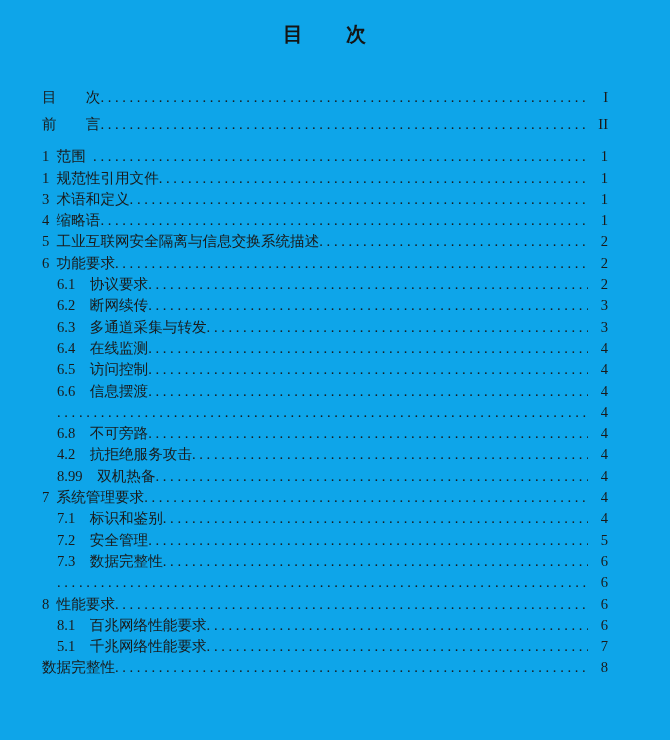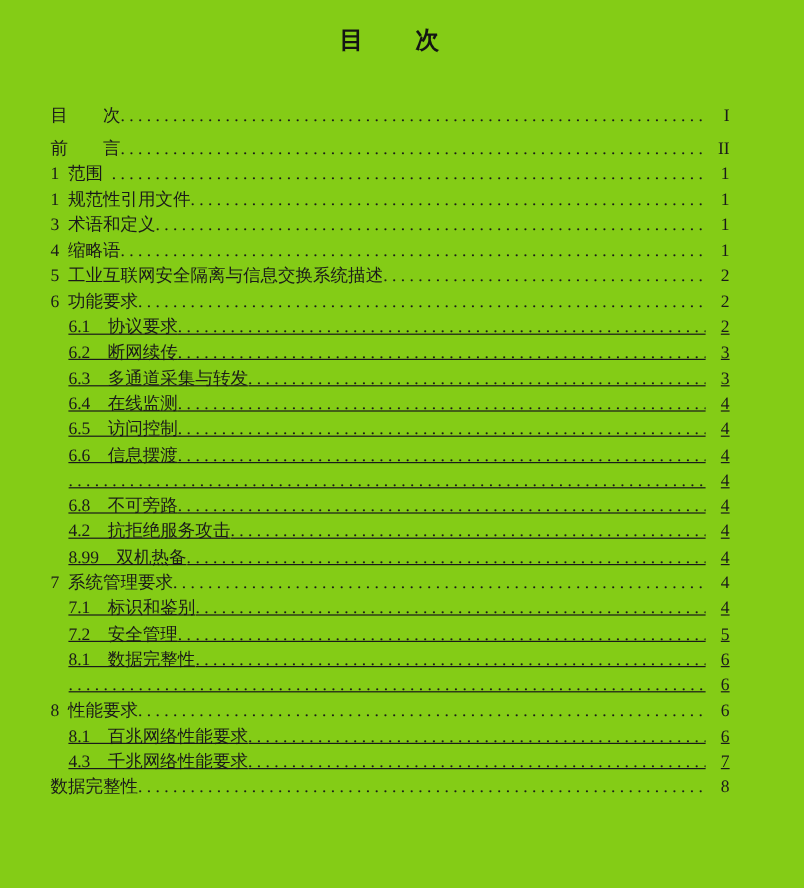--- a/index.html
+++ b/index.html
@@ -4,21 +4,21 @@
 <style>
   html, body {
     margin: 0;
     padding: 0;
     background: #ffffff;
   }
   .page {
     position: relative;
     width: 670px;
     height: 740px;
-    background: #84cc16;
+    background: #0ea5e9;
     overflow: hidden;
   }
   .doc-title {
     position: absolute;
     top: 23px;
     left: 0;
     width: 650px;
     text-align: center;
     font-family: "Liberation Sans", sans-serif;
     font-weight: bold;
@@ -37,22 +37,22 @@
     font-size: 14.6px;
     color: #1a1a1a;
     word-spacing: 0.25em;
   }
   .toc-row {
     display: flex;
     line-height: 21.3px;
     height: 21.3px;
   }
   .toc-row.gap-a { margin-bottom: 5.7px; }
-  .toc-row.gap-b { margin-bottom: 0; align-items: flex-end; }
-  .toc-row.lvl1 { padding-left: 15px; text-decoration: underline; }
+  .toc-row.gap-b { margin-bottom: 11px; align-items: flex-end; }
+  .toc-row.lvl1 { padding-left: 15px; }
   .entry-label {
     flex: none;
     white-space: pre;
   }
   .leader-dots {
     flex: 1 1 0;
     min-width: 0;
     overflow: hidden;
     white-space: nowrap;
     letter-spacing: 0.25em;
@@ -171,40 +171,40 @@
     <span class="entry-label">7.1  标识和鉴别</span>
     <span class="leader-dots">........................................................................................................................................................................................................</span>
     <span class="page-num">4</span>
   </div>
       <div class="toc-row lvl1">
     <span class="entry-label">7.2  安全管理</span>
     <span class="leader-dots">........................................................................................................................................................................................................</span>
     <span class="page-num">5</span>
   </div>
       <div class="toc-row lvl1">
-    <span class="entry-label">8.1  数据完整性</span>
+    <span class="entry-label">7.3  数据完整性</span>
     <span class="leader-dots">........................................................................................................................................................................................................</span>
     <span class="page-num">6</span>
   </div>
       <div class="toc-row lvl1">
     <span class="leader-dots">........................................................................................................................................................................................................</span>
     <span class="page-num">6</span>
   </div>
       <div class="toc-row">
     <span class="entry-label">8 性能要求</span>
     <span class="leader-dots">........................................................................................................................................................................................................</span>
     <span class="page-num">6</span>
   </div>
       <div class="toc-row lvl1">
     <span class="entry-label">8.1  百兆网络性能要求</span>
     <span class="leader-dots">........................................................................................................................................................................................................</span>
     <span class="page-num">6</span>
   </div>
       <div class="toc-row lvl1">
-    <span class="entry-label">4.3  千兆网络性能要求</span>
+    <span class="entry-label">5.1  千兆网络性能要求</span>
     <span class="leader-dots">........................................................................................................................................................................................................</span>
     <span class="page-num">7</span>
   </div>
       <div class="toc-row">
     <span class="entry-label">数据完整性</span>
     <span class="leader-dots">........................................................................................................................................................................................................</span>
     <span class="page-num">8</span>
   </div>
     </div>
 </div>

